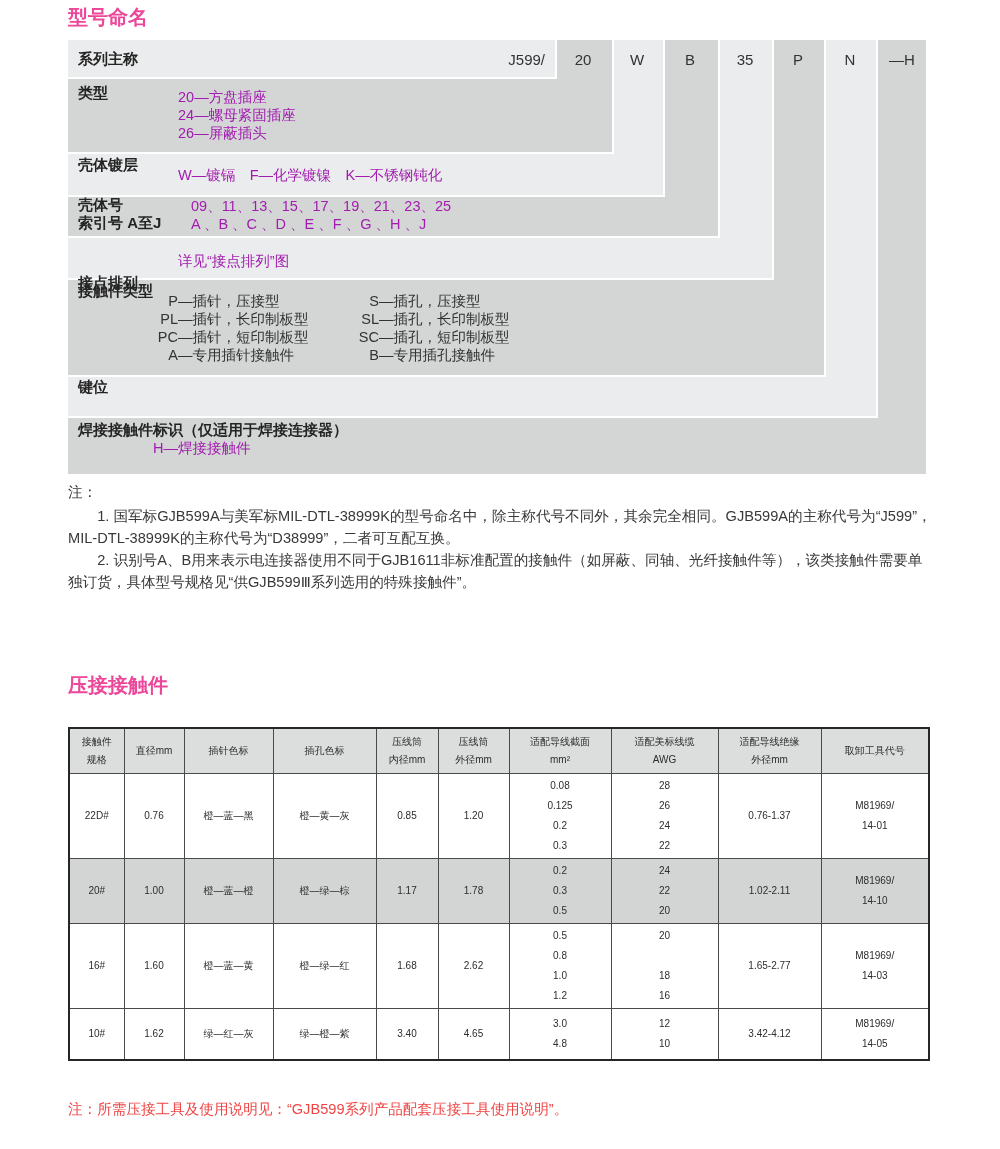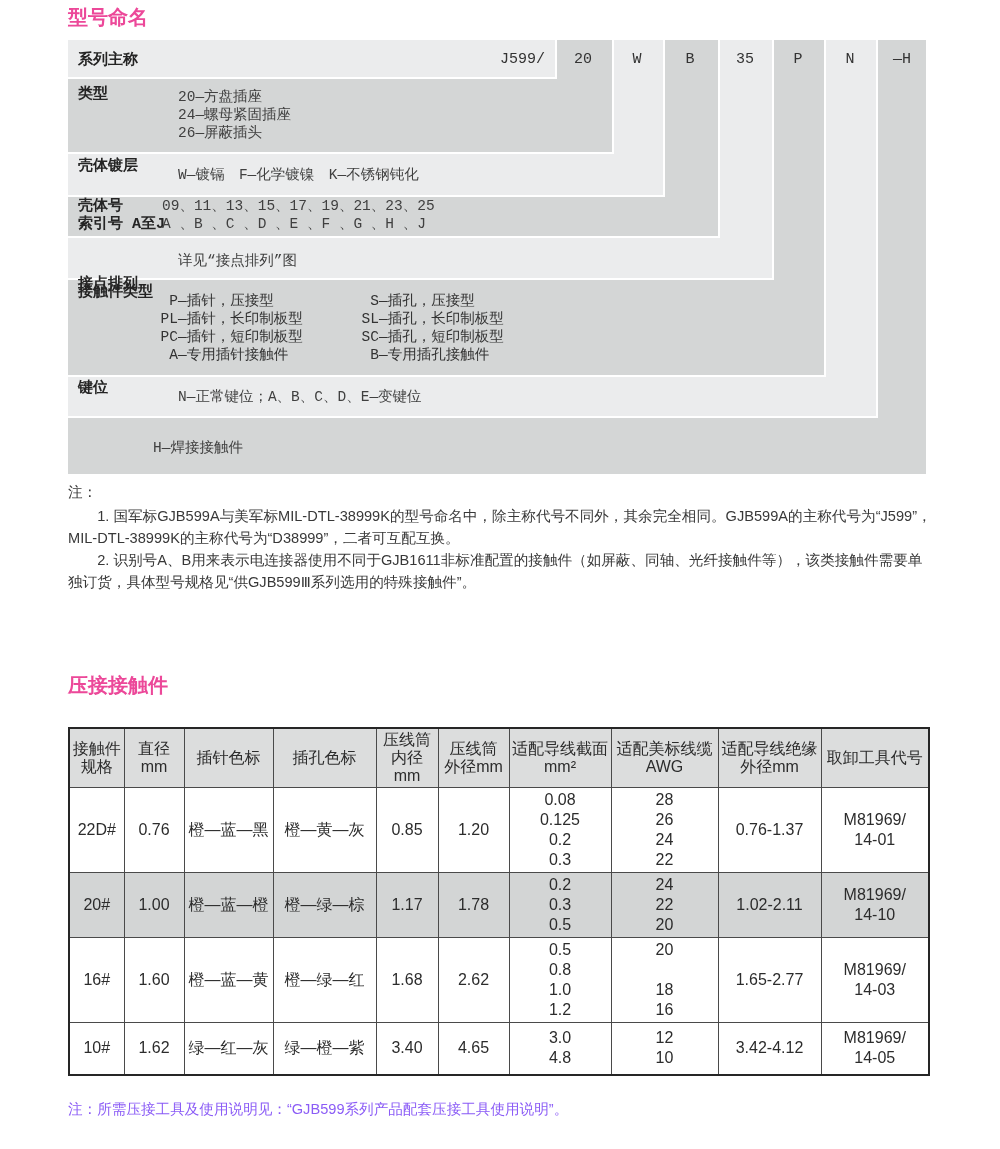--- a/index.html
+++ b/index.html
@@ -3,45 +3,45 @@
 <meta charset="utf-8">
 <style>
   html,body { margin:0; padding:0; background:#ffffff; }
   .page {
     position:relative; width:1000px; height:1149px; background:#ffffff;
     font-family:"Liberation Sans","DejaVu Sans",sans-serif; color:#2e2e2e;
     overflow:hidden;
   }
   .h1 { position:absolute; left:68px; font-size:20px; font-weight:bold; color:#ec4899; }
   
-  .diagram { position:absolute; left:68px; top:40px; width:860px; height:436px;font-family:Liberation Mono, monospace; }
+  .diagram { position:absolute; left:68px; top:40px; width:860px; height:436px; }
   .band { position:absolute; left:0; top:0; box-sizing:border-box;
           border-right:2px solid #ffffff; border-bottom:2px solid #ffffff; }
   .light { background:#ebeced; }
   .dark  { background:#d4d6d6; }
   .dlabel { position:absolute; font-size:15px; font-weight:bold; color:#242424; white-space:nowrap; }
-  .dtext  { position:absolute; font-size:14.5px; color:#404040; white-space:pre; line-height:18px; }
+  .dtext  { position:absolute; font-size:14.5px; color:#a21caf; white-space:pre; line-height:18px; }
   .code-letter { position:absolute; top:11px; transform:translateX(-50%); font-size:15px; color:#333333; }
   .series-val { position:absolute; top:11px; left:380px; width:97px; text-align:right; font-size:15px; color:#333333; }
   .ct-list { position:absolute; font-size:14.5px; color:#333333; line-height:18px; }
   .ct-line { display:flex; }
   .ct-code { width:26px; text-align:right; }
   
   .notes { position:absolute; left:68px; top:481px; width:868px; font-size:14.6px; line-height:22px; color:#383838; }
   .notes .head { margin:0 0 2px 0; }
   .notes p { margin:0; text-indent:2em; }
   
   .h2 { top:672px; }
   table.crimp { position:absolute; left:68px; top:727px; width:860px; table-layout:fixed;
-                border-collapse:collapse; border:2px solid #262626; font-size:16px; color:#2c2c2c; }
+                border-collapse:collapse; border:2px solid #262626; font-size:10px; color:#2c2c2c; }
   .crimp th, .crimp td { border:1px solid #4a4a4a; text-align:center; vertical-align:middle;
                           white-space:pre-line; padding:2px 2px; line-height:20px; }
   .crimp th { background:#dcdddd; font-weight:normal; line-height:18px; }
   .crimp tr.shaded td { background:#d3d5d5; }
-  .table-note { position:absolute; left:68px; top:1100px; font-size:14.6px; color:#8b5cf6; }
+  .table-note { position:absolute; left:68px; top:1100px; font-size:14.6px; color:#ef4444; }
 </style>
 </head>
 <body>
 
 <div class="page">
 
   <div class="h1" style="top:4px;">型号命名</div>
 
   <div class="diagram">
 
@@ -67,21 +67,21 @@
     <div class="dlabel" style="left:10px;top:44px;">类型</div>
     <div class="dtext" style="left:110px;top:48px;">20—方盘插座
 24—螺母紧固插座
 26—屏蔽插头</div>
 
     <div class="dlabel" style="left:10px;top:116px;">壳体镀层</div>
     <div class="dtext" style="left:110px;top:126px;text-align:right;">W—镀镉　F—化学镀镍　K—不锈钢钝化</div>
 
     <div class="dlabel" style="left:10px;top:156px;">壳体号</div>
     <div class="dlabel" style="left:10px;top:174px;">索引号 A至J</div>
-    <div class="dtext" style="left:94px;top:157px;">09、11、13、15、17、19、21、23、25
+    <div class="dtext" style="left:123px;top:157px;">09、11、13、15、17、19、21、23、25
 A 、B 、C 、D 、E 、F 、G 、H 、J</div>
 
     <div class="dlabel" style="left:10px;top:202px;margin-top:32px;">接点排列</div>
     <div class="dtext" style="left:110px;top:212px;">详见“接点排列”图</div>
 
     <div class="dlabel" style="left:10px;top:242px;">接触件类型</div>
     <div class="ct-list" style="left:84px;top:252px;">
       <div class="ct-line">
           <span class="ct-code">P</span>
           <span>—插针，压接型</span>
@@ -112,22 +112,22 @@
           <span class="ct-code">SC</span>
           <span>—插孔，短印制板型</span>
         </div>
       <div class="ct-line">
           <span class="ct-code">B</span>
           <span>—专用插孔接触件</span>
         </div>
     </div>
 
     <div class="dlabel" style="left:10px;top:338px;">键位</div>
-    <div class="dtext" style="left:110px;top:348px;">N—正常键位；A、B、C、D、E—变键位</div>
-
+
+    <div class="dlabel" style="left:10px;top:381px;">焊接接触件标识（仅适用于焊接连接器）</div>
     <div class="dtext" style="left:85px;top:399px;">H—焊接接触件</div>
   </div>
 
   <div class="notes">
     <div class="head">注：</div>
     <p>1. 国军标GJB599A与美军标MIL-DTL-38999K的型号命名中，除主称代号不同外，其余完全相同。GJB599A的主称代号为“J599”，MIL-DTL-38999K的主称代号为“D38999”，二者可互配互换。</p>
     <p>2. 识别号A、B用来表示电连接器使用不同于GJB1611非标准配置的接触件（如屏蔽、同轴、光纤接触件等），该类接触件需要单独订货，具体型号规格见“供GJB599Ⅲ系列选用的特殊接触件”。</p>
   </div>
 
   <div class="h1 h2">压接接触件</div>

